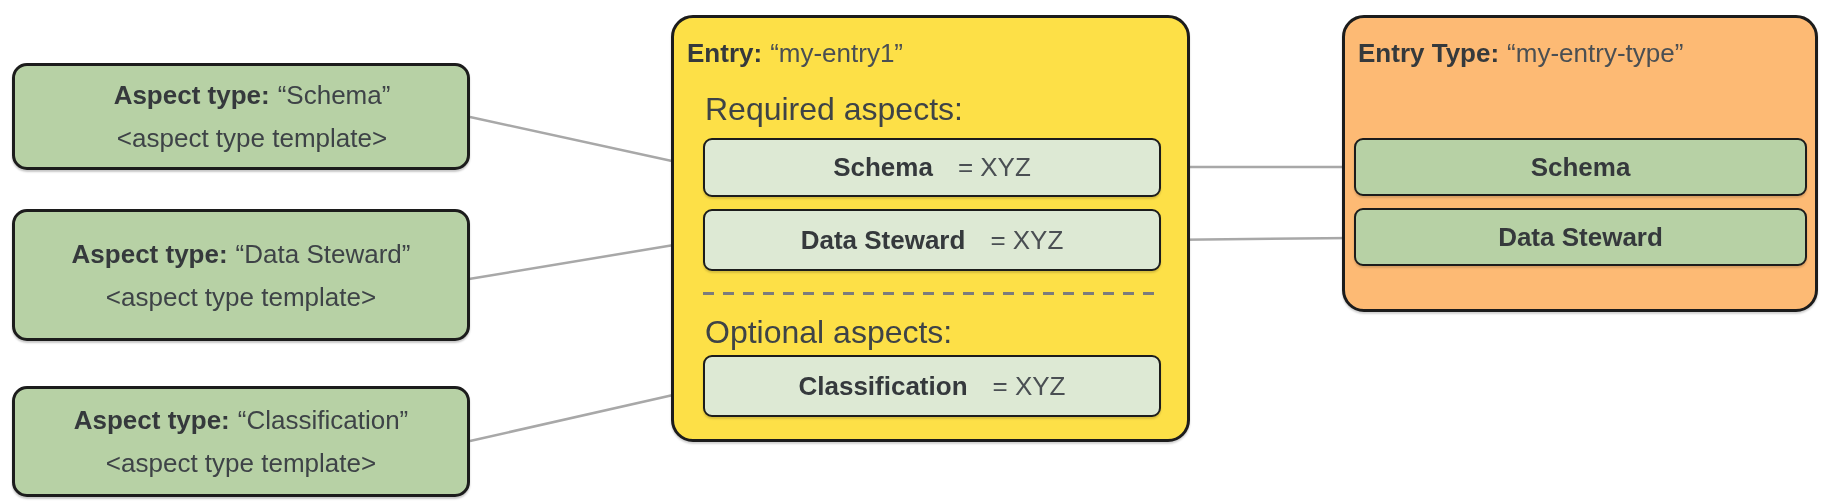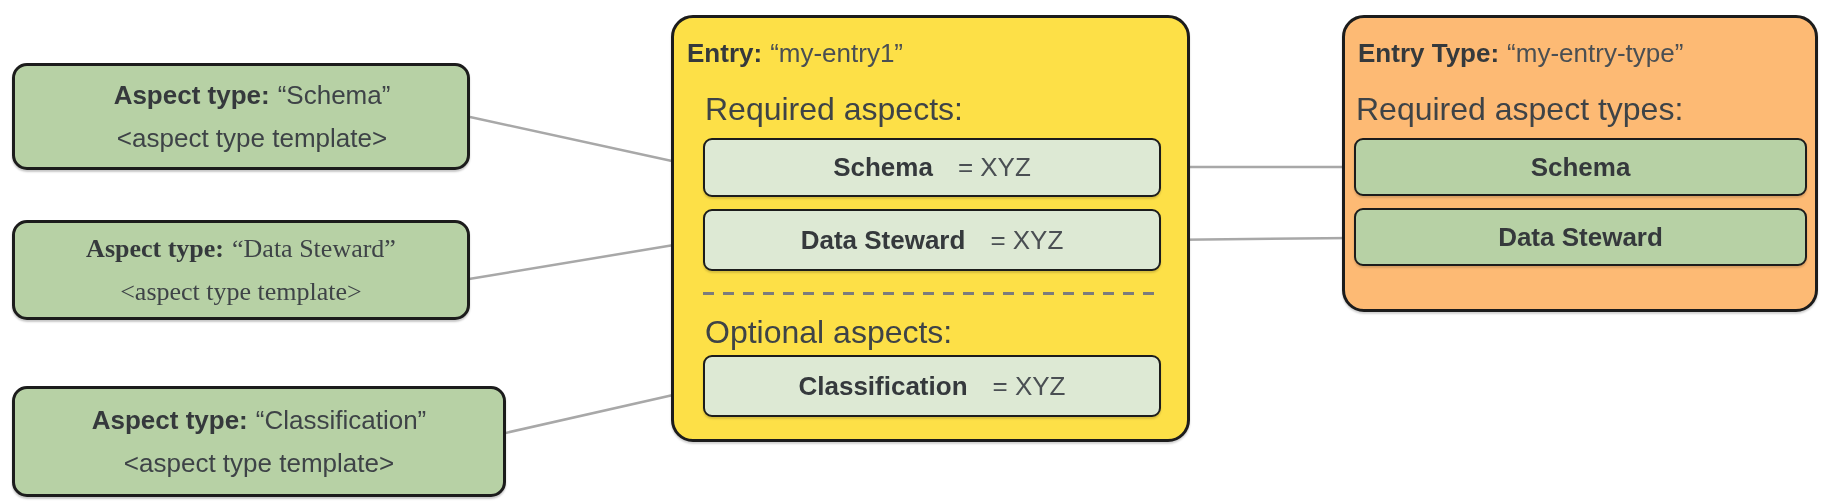--- a/index.html
+++ b/index.html
@@ -76,28 +76,28 @@
     <line x1="1159" y1="240" x2="1353" y2="238" stroke="#a8a8a8" stroke-width="2.5"></line>
   </svg>
 
   <div class="box aspect-card" style="left:12px;top:63px;width:458px;height:107px;padding-left:22px;">
     <div>
       <span class="b">Aspect type:</span><span class="n">“Schema”</span>
     </div>
     <div>&lt;aspect type template&gt;</div>
   </div>
 
-  <div class="box aspect-card" style="left:12px;top:220px;width:458px;height:100px;font-family:Liberation Serif, serif;">
+  <div class="box aspect-card" style="left:12px;top:209px;width:458px;height:132px;">
     <div>
       <span class="b">Aspect type:</span><span class="n">“Data Steward”</span>
     </div>
     <div>&lt;aspect type template&gt;</div>
   </div>
 
-  <div class="box aspect-card" style="left:12px;top:386px;width:494px;height:111px;">
+  <div class="box aspect-card" style="left:12px;top:386px;width:458px;height:111px;">
     <div>
       <span class="b">Aspect type:</span><span class="n">“Classification”</span>
     </div>
     <div>&lt;aspect type template&gt;</div>
   </div>
 
   <div class="box entry-card">
     <div class="card-title" style="left:13px;top:19px;">
       <span class="b">Entry:</span><span class="n">“my-entry1”</span>
     </div>
@@ -122,21 +122,20 @@
       <span class="b">Classification</span>
         <span class="v">= XYZ</span>
     </div>
   </div>
 
   <div class="box entry-type-card">
     <div class="card-title" style="left:13px;top:19px;">
       <span class="b">Entry Type:</span><span class="n">“my-entry-type”</span>
     </div>
 
-    <div class="section-label" style="left:11px;top:76px;">Required aspect types:</div>
 
     <div class="chip green" style="left:9px;top:120px;width:453px;height:58px;">
       <span class="b">Schema</span>
     </div>
 
     <div class="chip green" style="left:9px;top:190px;width:453px;height:58px;">
       <span class="b">Data Steward</span>
     </div>
   </div>
 

